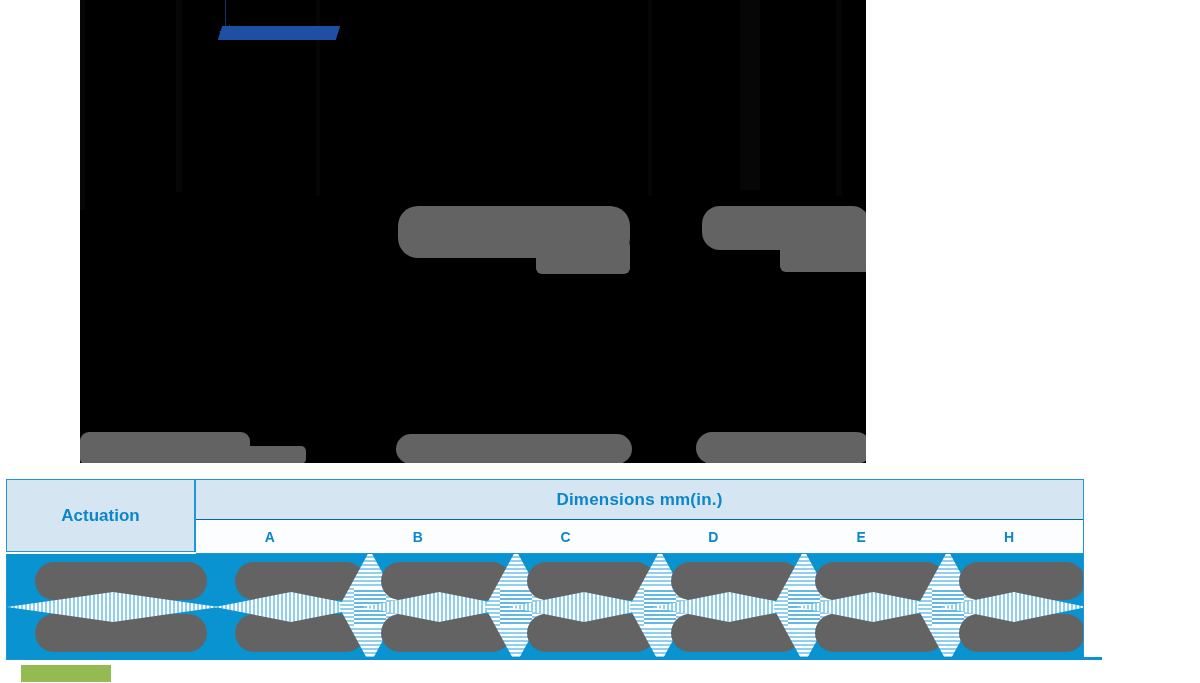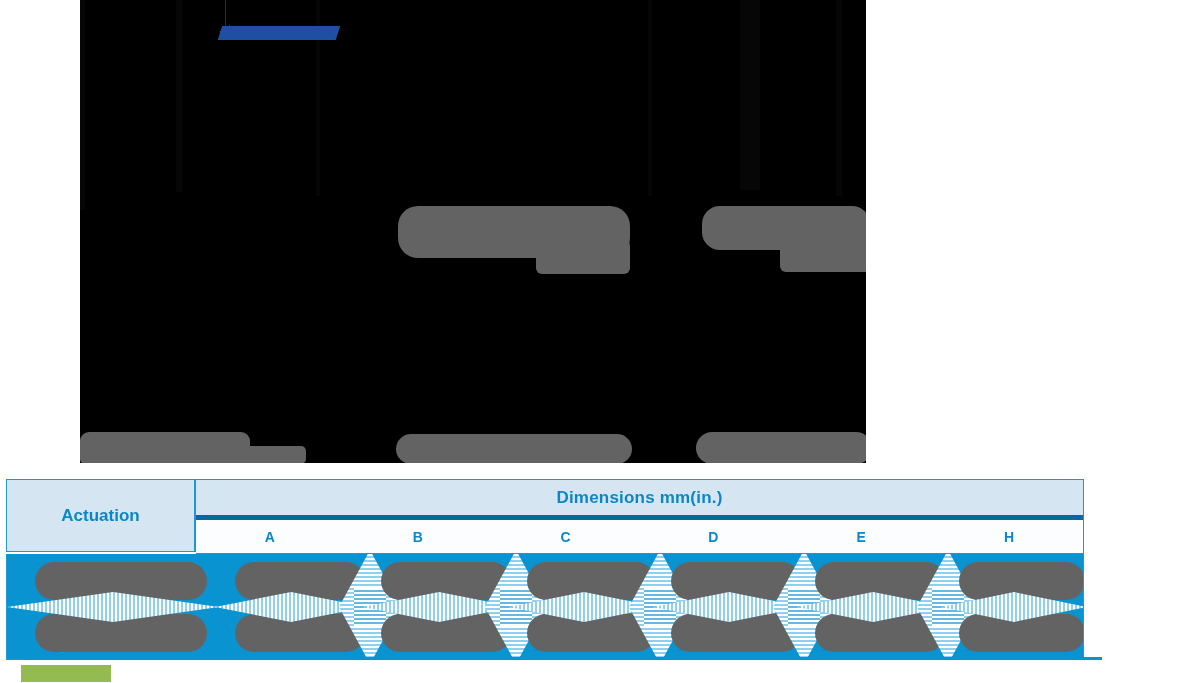--- a/index.html
+++ b/index.html
@@ -84,21 +84,21 @@
     border:1px solid #2196d6;
     border-left:none;
     box-sizing:border-box;
   }
   #dims-title{
     background:#d6e5f2;
     height:40px;
     display:flex;align-items:center;justify-content:center;
     color:#0b87c9;font-weight:bold;font-size:17px;
     letter-spacing:.2px;
-    border-bottom:5px solid #0369a1;
+    border-bottom:1px solid #0369a1;
     box-sizing:border-box;
   }
   #dims-letters{
     background:#fbfdfe;
     height:33px;
     display:flex;
     box-sizing:border-box;
   }
   .dim-letter-cell{
     flex:1;

